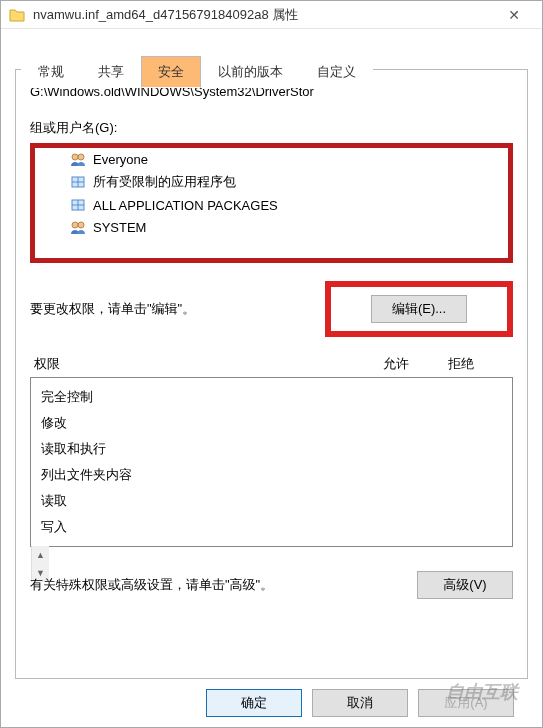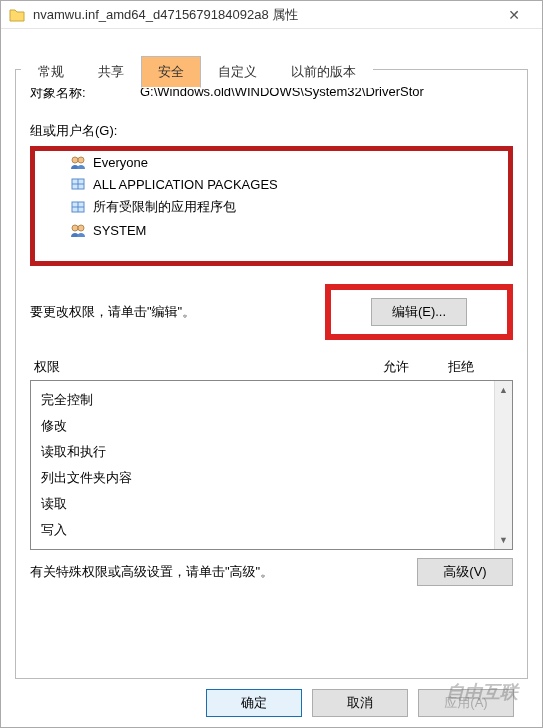--- a/index.html
+++ b/index.html
@@ -64,21 +64,21 @@
     background: #e1e1e1; border: 1px solid #adadad; cursor: default;
     display: inline-flex; align-items: center; justify-content: center;
     padding: 0 10px;
   }
   .perm-header { display: flex; padding: 0 22px 4px 4px;}
   .perm-header .col-name { flex: 1; }
   .perm-header .col-allow { width: 70px; text-align: center; }
   .perm-header .col-deny { width: 60px; text-align: center; }
   .perm-box {
     border: 1px solid #888; height: 170px;
-    display: flex; background: #fff; margin-bottom: 8px;
+    display: flex; background: #fff; margin-bottom: 24px; flex-direction: column;
   }
   .perm-list { flex: 1; padding: 6px 10px; }
   .perm-item { padding: 4px 0; }
   .scroll-stub {
     width: 18px; background: #f0f0f0; border-left: 1px solid #ddd;
     display: flex; flex-direction: column; align-items: center;
   }
   .scroll-up, .scroll-down { height: 18px; font-size: 9px; color: #666; display: flex; align-items: center; justify-content: center; width:100%; }
   .scroll-track { flex: 1; width: 100%; }
   .adv-row { display: flex; align-items: center; margin-bottom: 4px; }
@@ -109,28 +109,27 @@
     <span class="title-text">nvamwu.inf_amd64_d4715679184092a8 属性</span>
     <span class="close-btn">✕</span>
   </div>
 
   <div class="body-area">
 
     <div class="tabs">
       <div class="tab">常规</div>
       <div class="tab">共享</div>
       <div class="tab active">安全</div>
+      <div class="tab">以前的版本</div>
       <div class="tab">自定义</div>
-      <div class="tab">以前的版本</div>
     </div>
 
     <div class="content">
 
       <div class="row-obj">
-        <div class="obj-label">对象名称:</div>
         <div class="obj-value">G:\Windows.old\WINDOWS\System32\DriverStor</div>
       </div>
 
       <div class="group-label">组或用户名(G):</div>
 
       <div class="listbox">
         <div class="list-item">
           <span class="list-icon">
             <svg width="18" height="14" viewBox="0 0 18 14">
                 <circle cx="6" cy="5" r="3" fill="#f2c28a" stroke="#b58850"></circle>
@@ -142,31 +141,31 @@
           <span>Everyone</span>
         </div>
         <div class="list-item">
           <span class="list-icon">
             <svg width="16" height="14" viewBox="0 0 16 14">
                 <rect x="2" y="2" width="12" height="10" fill="#cfe6ff" stroke="#5b8bc9"></rect>
                 <line x1="2" y1="7" x2="14" y2="7" stroke="#5b8bc9"></line>
                 <line x1="8" y1="2" x2="8" y2="12" stroke="#5b8bc9"></line>
               </svg>
           </span>
-          <span>ALL APPLICATION PACKAGES</span>
+          <span>所有受限制的应用程序包</span>
         </div>
         <div class="list-item">
           <span class="list-icon">
             <svg width="16" height="14" viewBox="0 0 16 14">
                 <rect x="2" y="2" width="12" height="10" fill="#cfe6ff" stroke="#5b8bc9"></rect>
                 <line x1="2" y1="7" x2="14" y2="7" stroke="#5b8bc9"></line>
                 <line x1="8" y1="2" x2="8" y2="12" stroke="#5b8bc9"></line>
               </svg>
           </span>
-          <span>所有受限制的应用程序包</span>
+          <span>ALL APPLICATION PACKAGES</span>
         </div>
         <div class="list-item">
           <span class="list-icon">
             <svg width="18" height="14" viewBox="0 0 18 14">
                 <circle cx="6" cy="5" r="3" fill="#f2c28a" stroke="#b58850"></circle>
                 <circle cx="12" cy="5" r="3" fill="#f2c28a" stroke="#b58850"></circle>
                 <path d="M2 14c0-3 2-4 4-4s4 1 4 4" fill="#4a7abf"></path>
                 <path d="M8 14c0-3 2-4 4-4s4 1 4 4" fill="#5a8acc"></path>
               </svg>
           </span>

